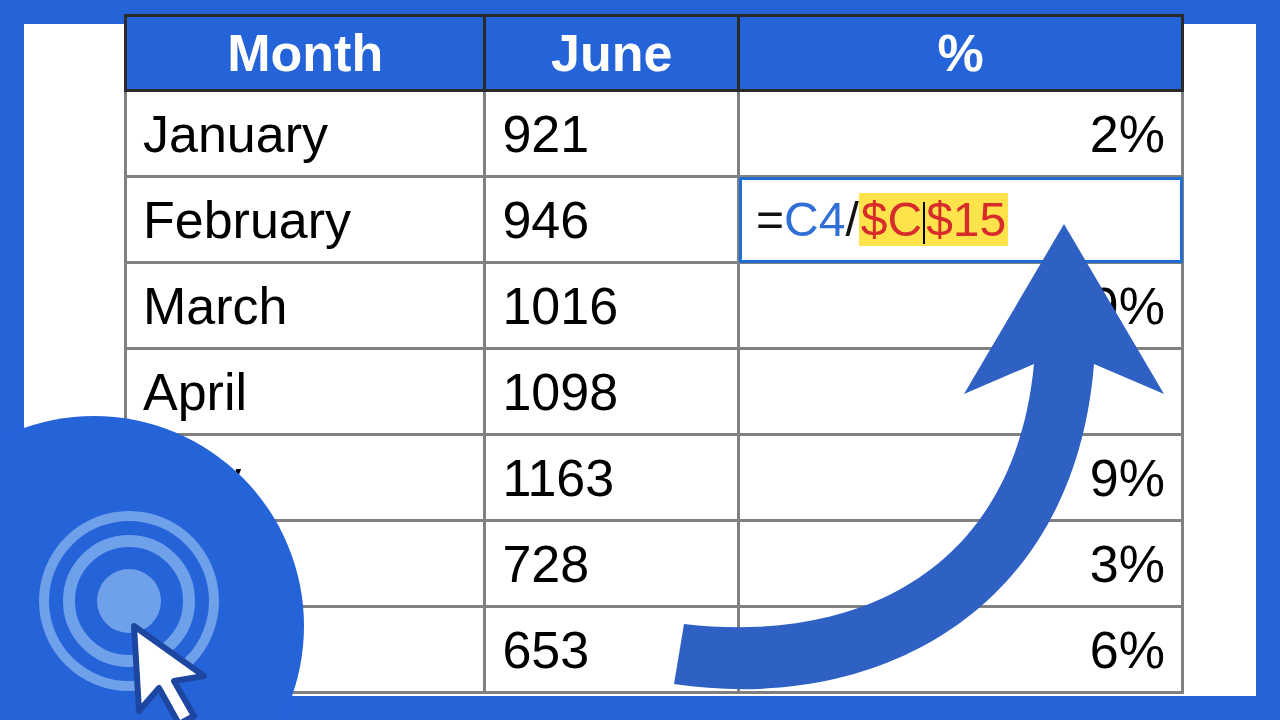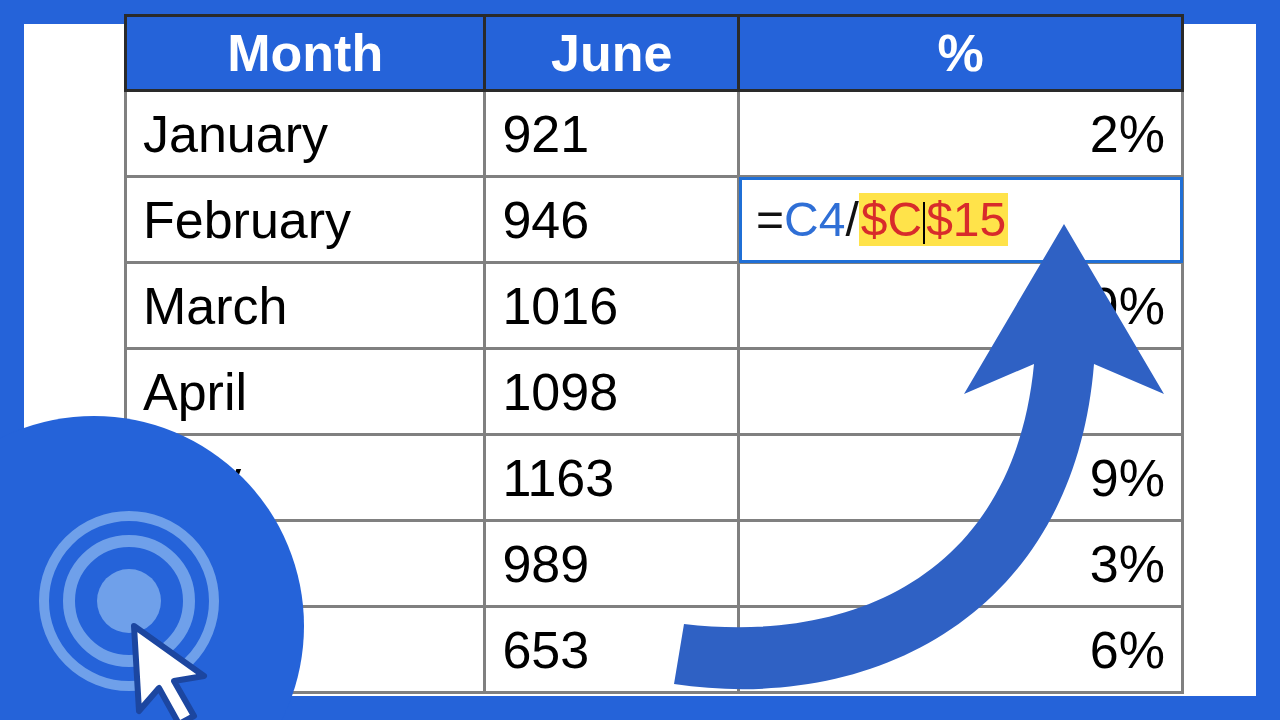--- a/index.html
+++ b/index.html
@@ -143,21 +143,21 @@
           <td class="sales">1098</td>
           <td class="pct"></td>
         </tr>
         <tr>
           <td class="month">May</td>
           <td class="sales">1163</td>
           <td class="pct">9%</td>
         </tr>
         <tr>
           <td class="month">June</td>
-          <td class="sales">989</td>
+          <td class="sales">728</td>
           <td class="pct">3%</td>
         </tr>
         <tr>
           <td class="month">July</td>
           <td class="sales">653</td>
           <td class="pct">6%</td>
         </tr>
       </tbody>
     </table>
   </div>

